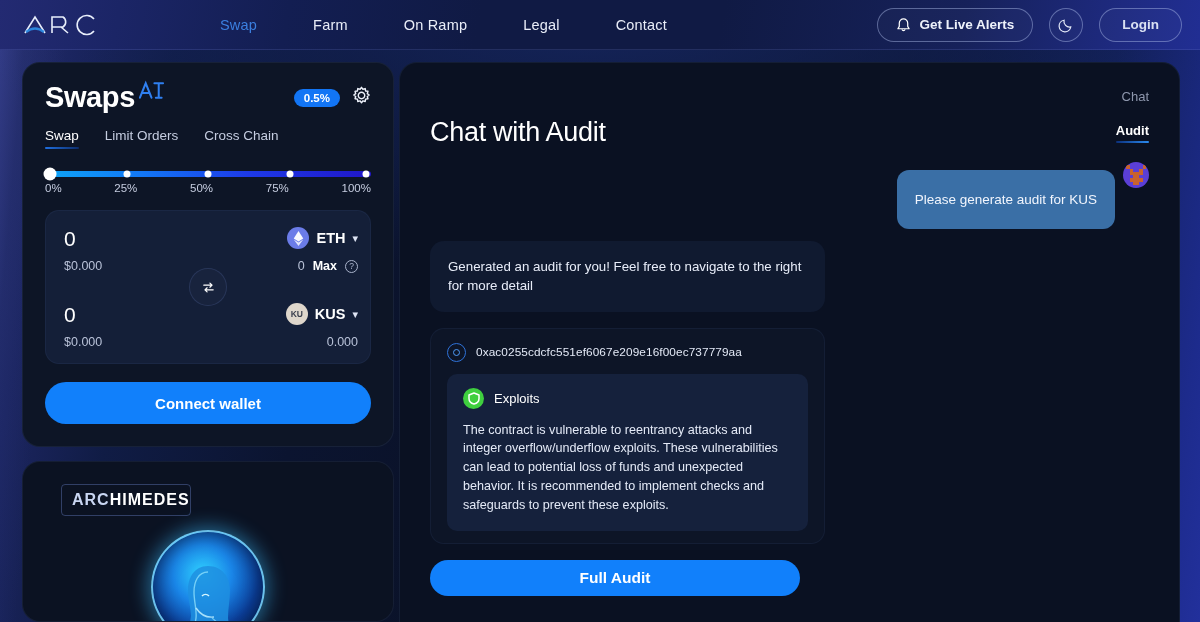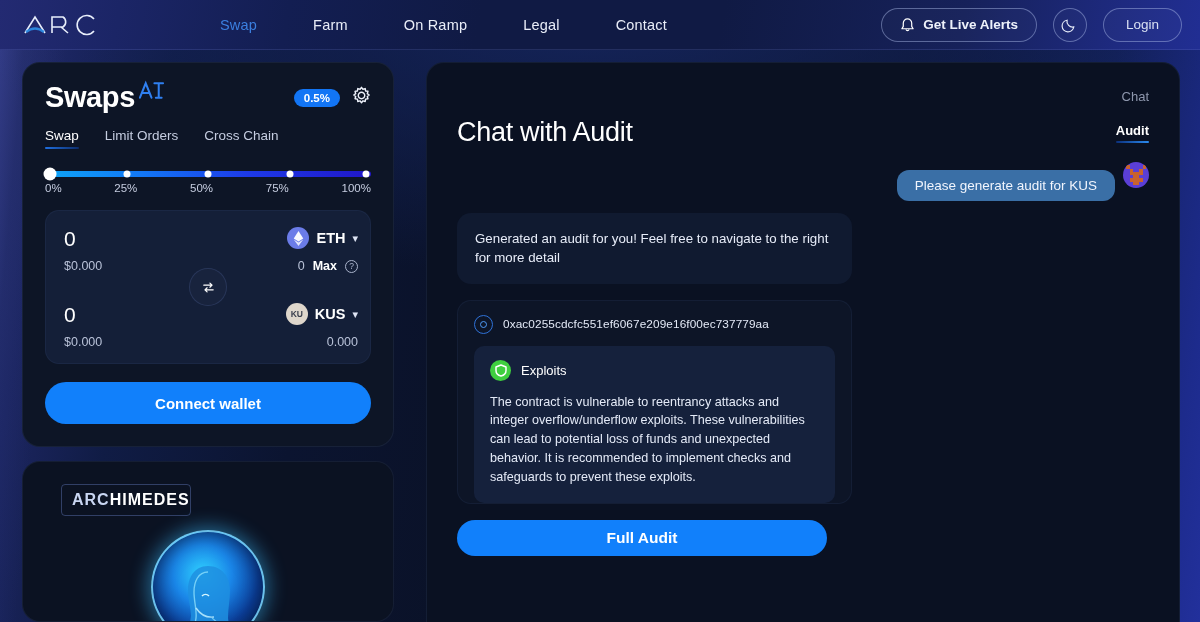--- a/index.html
+++ b/index.html
@@ -51,32 +51,32 @@
   .header-right {
     margin-left:auto; display:flex; align-items:center; gap: 16px;
   }
   .pill {
     display:flex; align-items:center; gap: 8px;
     height: 34px; padding: 0 18px;
     border:1px solid rgba(175,190,235,.45); border-radius: 18px;
     color: #eef2fb; font-size: 13.5px; font-weight: 600;
     background: rgba(255,255,255,.02);
   }
-  .pill.plain { font-weight: 400; color:#d9e0f2; padding: 0 22px; }
+  .pill.plain { font-weight: 700; color:#d9e0f2; padding: 0 22px; }
   .icon-circle {
     width:34px; height:34px; border-radius:50%;
     border:1px solid rgba(175,190,235,.45);
     display:flex; align-items:center; justify-content:center;
     background: rgba(255,255,255,.02);
   }
 
   
   .content {
     position: relative;
-    display: flex; gap: 32px;
+    display: flex; gap: 5px;
     padding: 12px 20px 0 22px;
     height: 572px;
   }
 
   
   .left-col { width: 372px; display:flex; flex-direction:column; gap: 14px; }
 
   .card {
     background: #0d1526;
     border-radius: 18px;
@@ -212,41 +212,41 @@
     content:""; position:absolute; left:0; right:0; bottom:0; height:2.5px;
     background: linear-gradient(90deg,#0b2f7a,#2b8bf0);
     border-radius:2px;
   }
 
   .msgs { margin-top: 22px; }
 
   .msg-user-row { display:flex; justify-content:flex-end; align-items:flex-start; gap: 8px; }
   .bubble-user {
     background:#3a6fa6; color:#f1f5fd;
-    padding: 8px 18px; border-radius: 12px;
+    padding: 22px 18px; border-radius: 12px;
     font-size: 13.5px; max-width: 260px;
   }
   .avatar {
     width: 26px; height: 26px; border-radius: 50%;
     overflow:hidden; flex:none; margin-top: -8px;
   }
 
   .bubble-bot {
     margin-top: 12px;
     background:#101a30; border-radius: 14px;
     padding: 16px 18px;
     width: 395px;
   }
   .bot-text { font-size:13.3px; color:#e7ecf8; line-height: 1.45; }
 
   .audit-card {
     margin-top: 16px;
     background:#0d1527; border-radius: 14px;
     border: 1px solid rgba(90,115,180,.10);
-    padding: 14px 16px 0;
+    padding: 14px 16px 12px;
     width: 395px;
   }
   .addr-row { display:flex; align-items:center; gap: 10px; }
   .addr-ico {
     width:19px;height:19px;border-radius:50%;
     border:1.5px solid #2f72d8; display:flex;align-items:center;justify-content:center;
     flex:none;
   }
   .addr-ico i { width:7px;height:7px;border-radius:50%;border:1.5px solid #4f9bf5; display:block; }
   .addr-txt { font-size: 11.8px; color:#e3e9f6; letter-spacing:.1px; }

